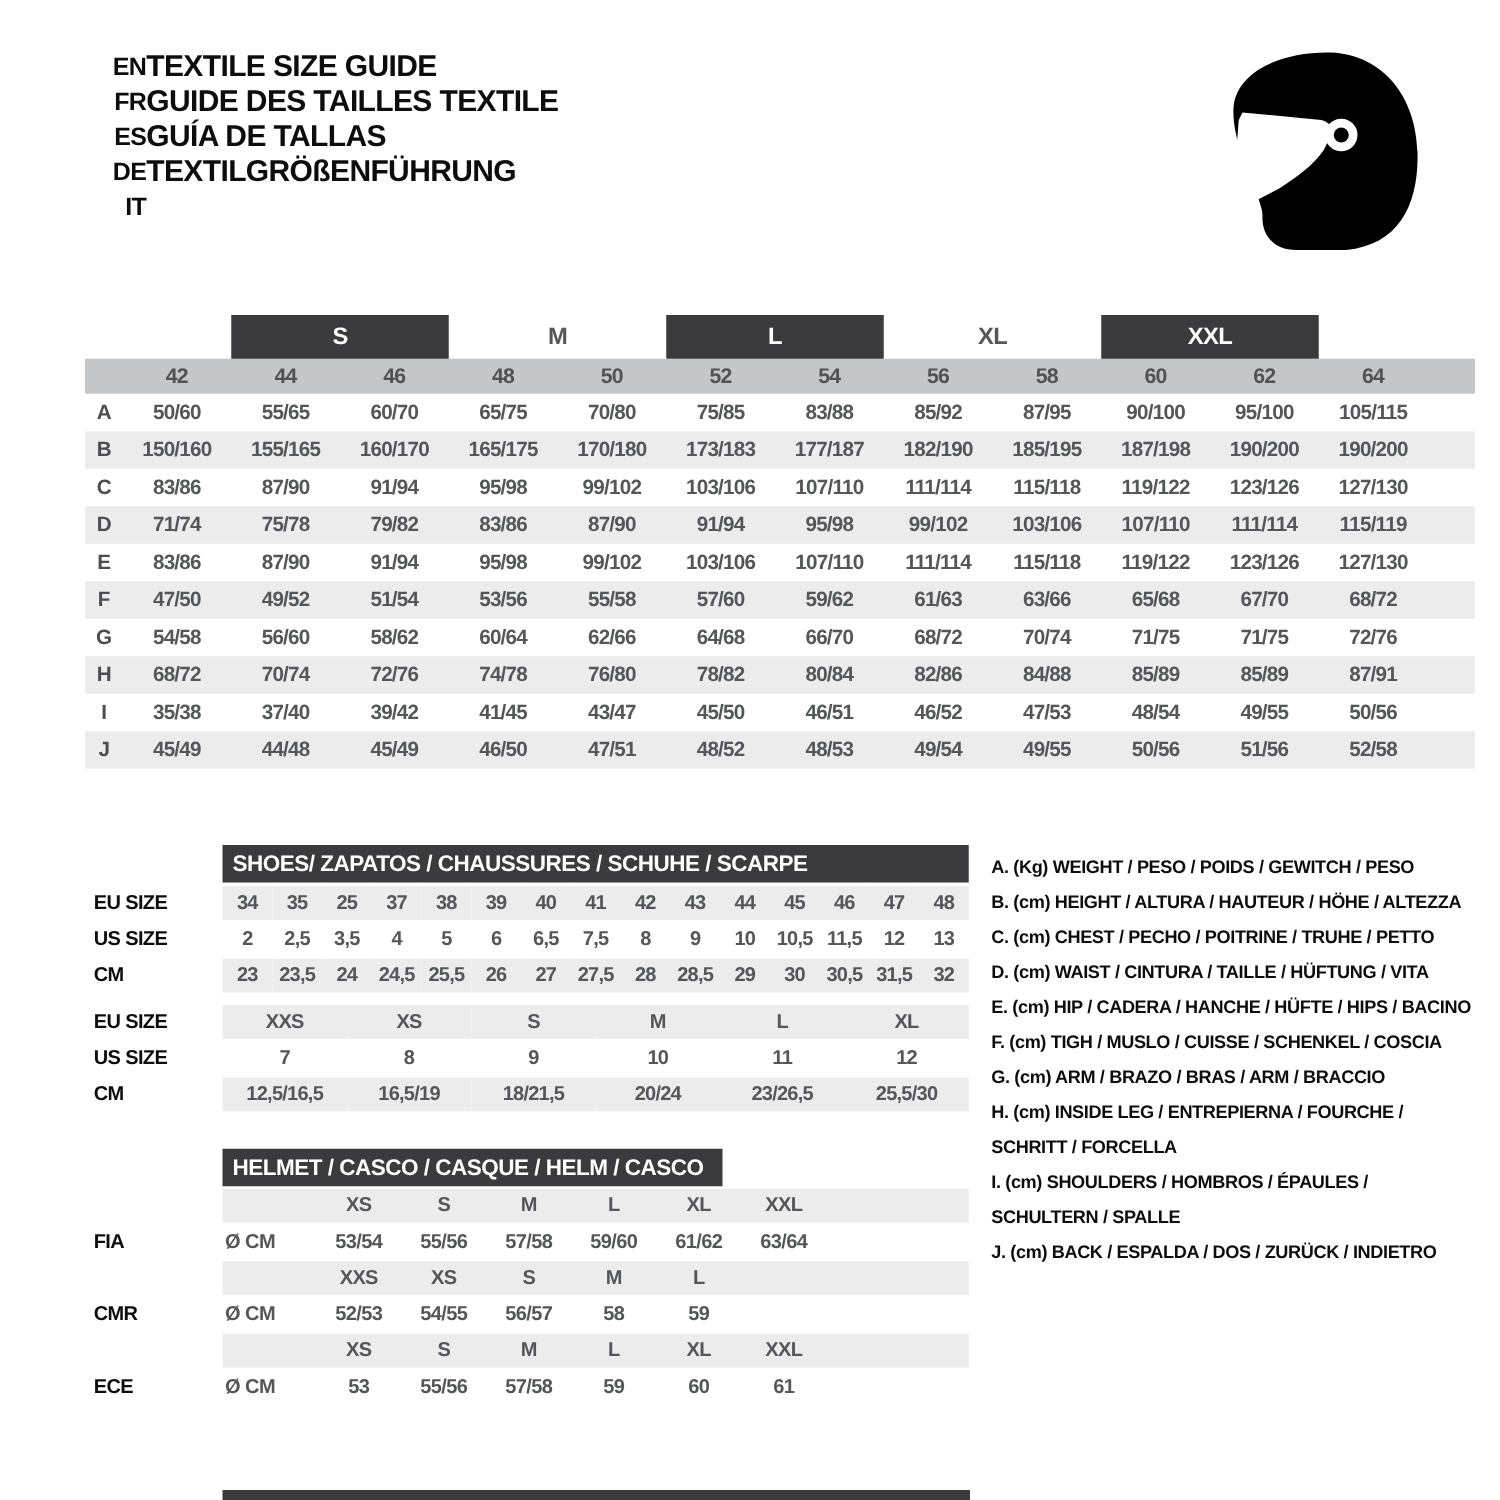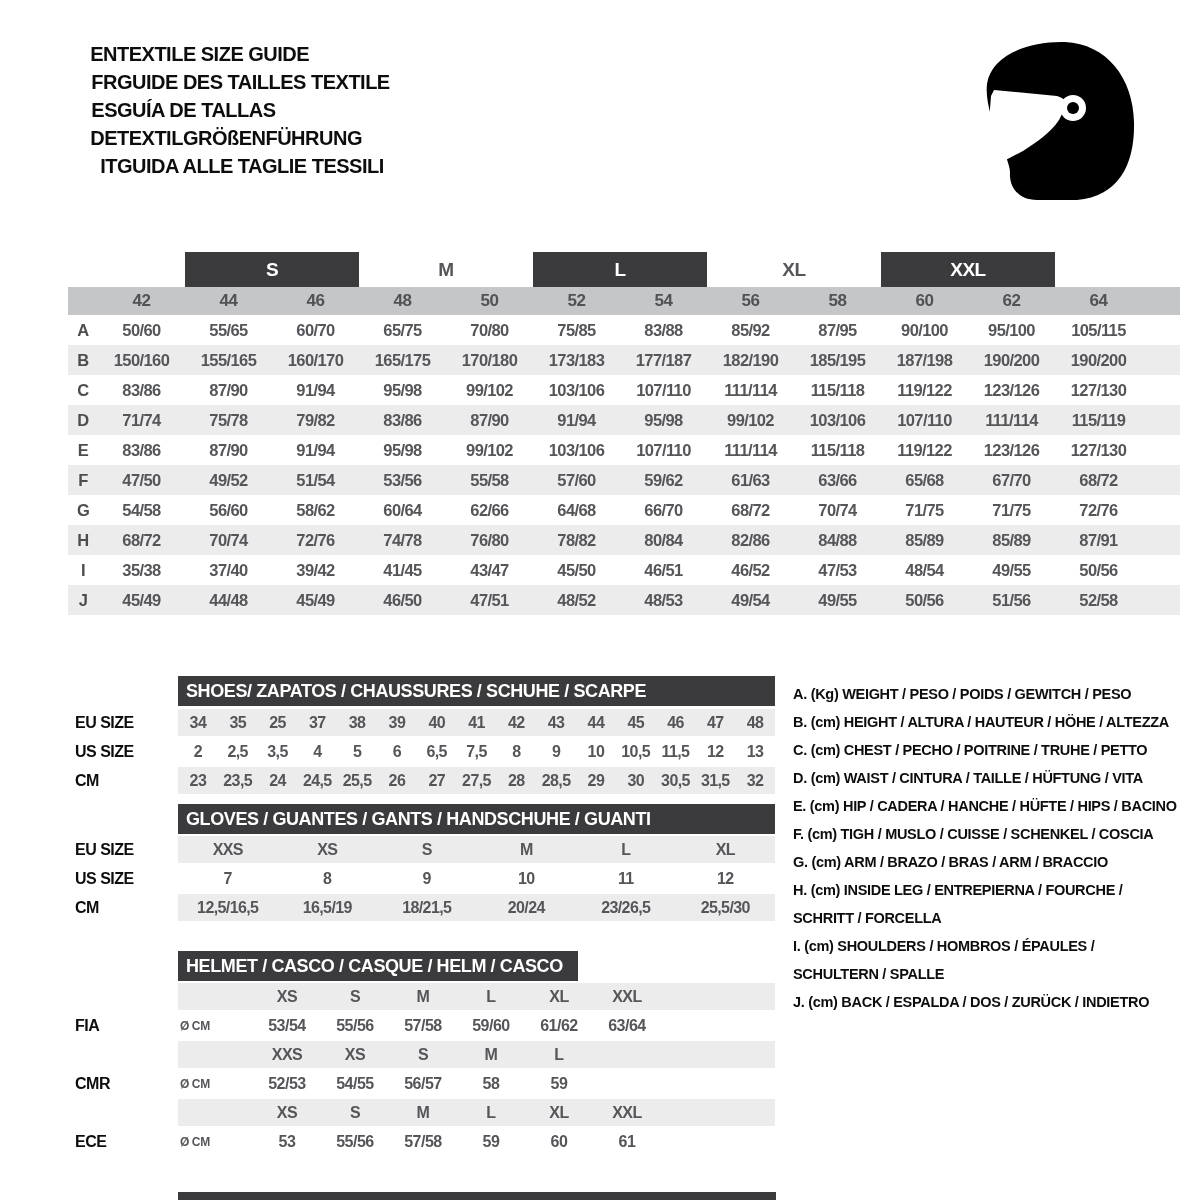--- a/index.html
+++ b/index.html
@@ -9,21 +9,21 @@
   html,body{background:#fff;}
   body{
     width:1200px;height:1200px;position:relative;overflow:hidden;
     font-family:"Liberation Sans","DejaVu Sans",sans-serif;
     -webkit-font-smoothing:antialiased;
   }
   
   .lang-list{position:absolute;left:75px;top:40px;text-align:right;}
   .lang-row{display:flex;height:28px;align-items:center;}
   .lang-code{width:42px;font-weight:bold;font-size:20px;color:var(--black);letter-spacing:-0.5px;}
-  .lang-title{font-weight:bold;font-size:20px;color:var(--black);letter-spacing:-0.5px;}
+  .lang-title{font-weight:bold;font-size:24px;color:var(--black);letter-spacing:-0.5px;}
   
   .helmet-icon{position:absolute;left:978px;top:38px;width:162px;height:172px;}
   
   .textile{position:absolute;left:68px;top:252px;width:1112px;}
   .t-row{display:grid;grid-template-columns:30px repeat(12,1fr) 38px;align-items:stretch;}
   .t-groups{height:35px;}
   .gcell{display:flex;align-items:center;justify-content:center;
          font-weight:bold;font-size:19px;color:var(--txt);letter-spacing:-0.5px;grid-column:span 2;}
   .gcell.dark{background:var(--dark);color:#fff;}
   .gcell.spacer{background:transparent;}
@@ -49,21 +49,21 @@
          font-weight:bold;font-size:16px;color:var(--txt);letter-spacing:-0.6px;white-space:nowrap;}
   .bt-row.gray .vcell{background:var(--stripe);}
   .shoes-block{margin-top:3px;}
   .gloves-block{margin-top:10px;}
   .helmet-block{margin-top:30px;}
   
   .hrow{display:flex;height:27px;margin-top:2px;}
   .hlabel{width:103px;display:flex;align-items:center;font-weight:bold;font-size:16px;color:var(--black);letter-spacing:-0.5px;}
   .hband{flex:1;display:flex;}
   .hrow.gray .hband{background:var(--stripe);}
-  .hunit{width:75px;display:flex;align-items:center;font-weight:bold;font-size:12px;color:var(--txt);letter-spacing:-0.4px;padding-left:2px;text-align:center;}
+  .hunit{width:75px;display:flex;align-items:center;font-weight:bold;font-size:16px;color:var(--txt);letter-spacing:-0.4px;padding-left:2px;text-align:center;}
   .hcell{width:68px;display:flex;align-items:center;justify-content:center;
          font-weight:bold;font-size:16px;color:var(--txt);letter-spacing:-0.5px;white-space:nowrap;}
   .hfill{flex:1;}
   
   .legend{position:absolute;left:793px;top:680px;width:420px;}
   .legend-line{font-weight:bold;font-size:14.5px;color:var(--black);line-height:28px;
                letter-spacing:-0.3px;white-space:nowrap;}
   
   .cutoff-bar{position:absolute;left:178px;top:1192px;width:598px;height:8px;background:var(--dark);}
 </style>
@@ -84,21 +84,20 @@
       <div class="lang-row">
         <span class="lang-code">ES</span>
         <span class="lang-title">GUÍA DE TALLAS</span>
       </div>
       <div class="lang-row">
         <span class="lang-code">DE</span>
         <span class="lang-title">TEXTILGRÖßENFÜHRUNG</span>
       </div>
       <div class="lang-row">
         <span class="lang-code">IT</span>
-        <span class="lang-title">GUIDA ALLE TAGLIE TESSILI</span>
       </div>
     </div>
 
   <svg class="helmet-icon" viewBox="0 0 160 172" xmlns="http://www.w3.org/2000/svg" aria-hidden="true">
     <path fill="#000" d="M86 4 C128 6 154 40 155 84 C156 126 140 158 98 162 L58 162 C40 162 30 150 31 134
          C31 128 26 116 22 106 C14 86 6 64 8 46 C12 18 48 3 86 4 Z"></path>
     <path fill="#fff" d="M15 52 L78 58 C85 60 88 64 86 70 L80 82 C72 94 58 104 44 113 L21 125
          C15 116 11 98 10 84 L12 58 Z"></path>
     <circle cx="94" cy="70" r="13" fill="#fff"></circle>
     <circle cx="94" cy="70" r="6" fill="#000"></circle>
@@ -347,21 +346,20 @@
             <div class="vcell">29</div>
             <div class="vcell">30</div>
             <div class="vcell">30,5</div>
             <div class="vcell">31,5</div>
             <div class="vcell">32</div>
           </div>
         </div>
     </section>
 
     <section class="gloves-block">
-      <div class="bar">GLOVES / GUANTES / GANTS / HANDSCHUHE / GUANTI</div>
       <div id="gloves-rows">
           <div class="bt-row gloves-grid gray">
             <div class="rlab">EU SIZE</div>
             <div class="vcell">XXS</div>
             <div class="vcell">XS</div>
             <div class="vcell">S</div>
             <div class="vcell">M</div>
             <div class="vcell">L</div>
             <div class="vcell">XL</div>
           </div>

